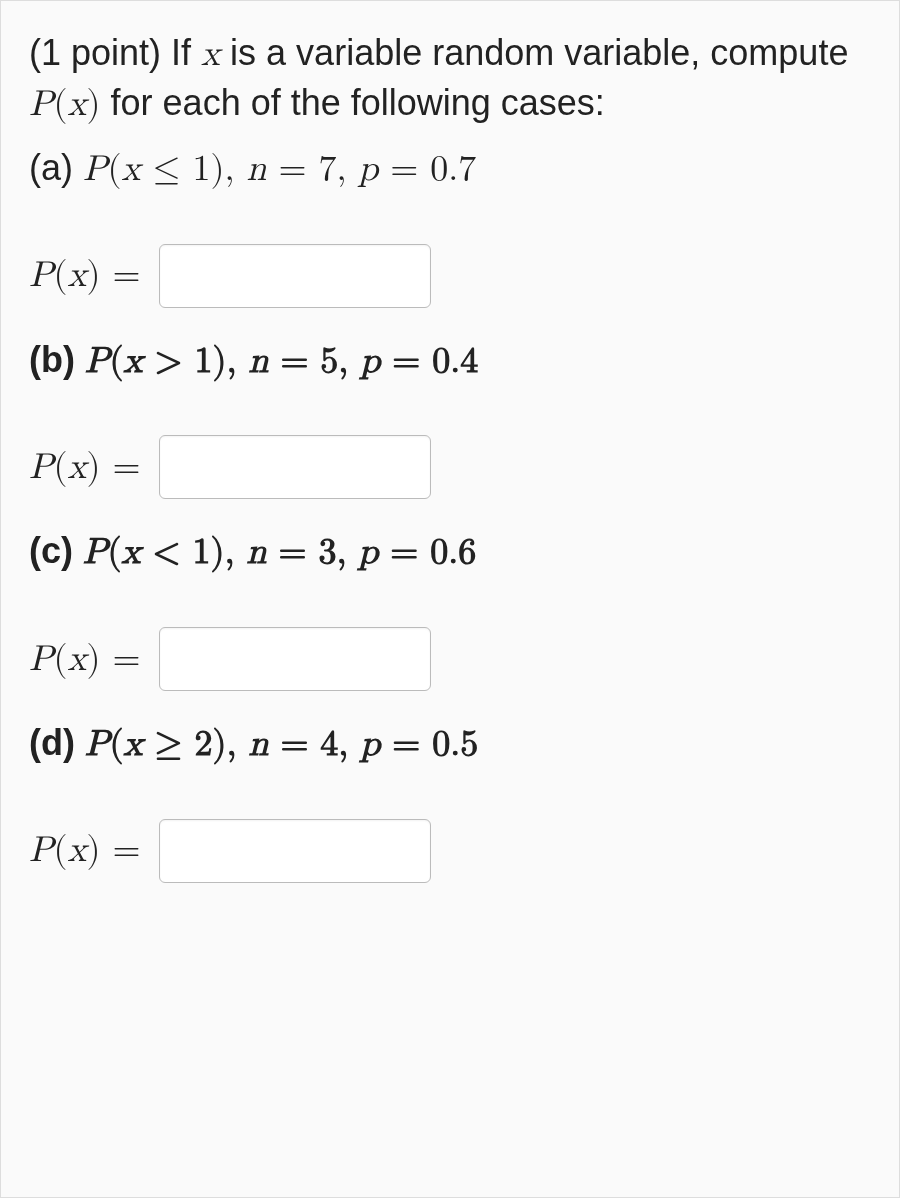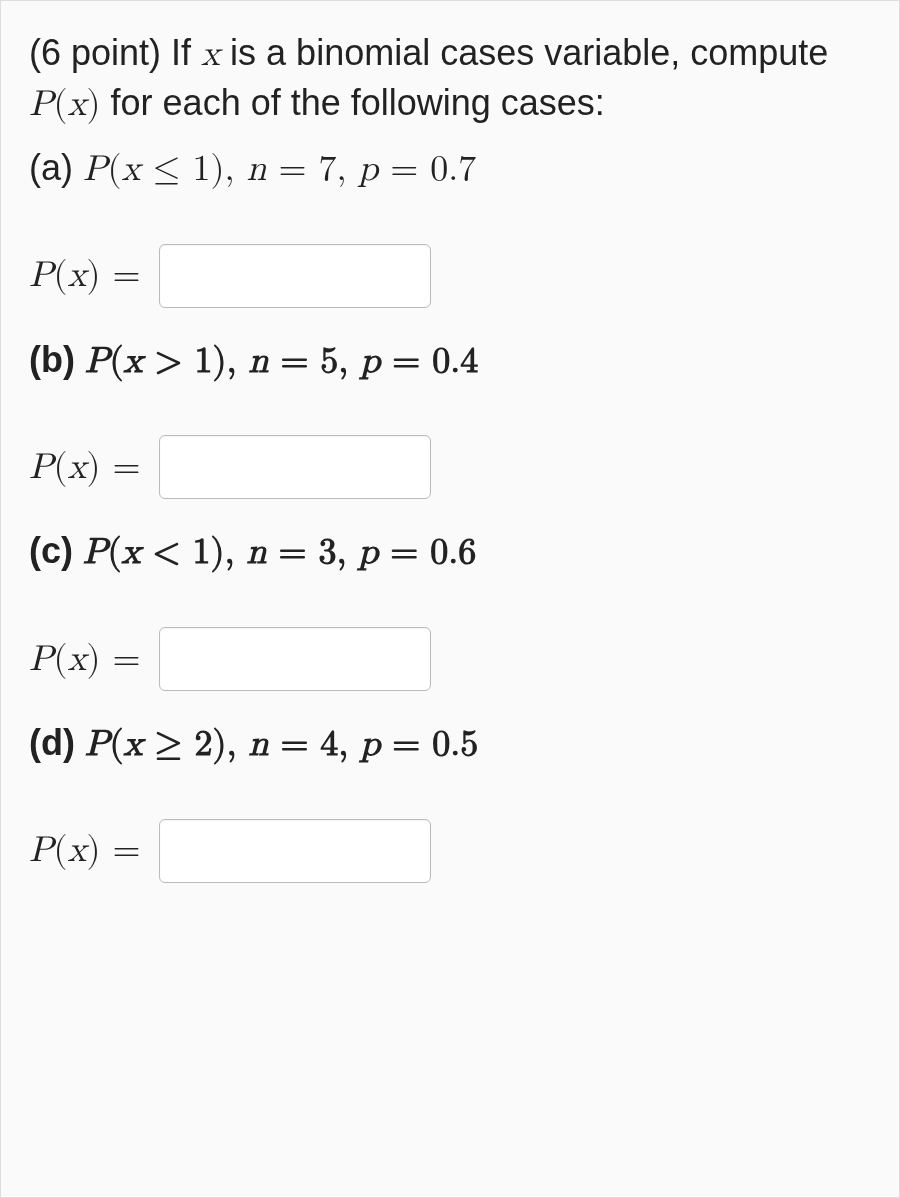--- a/index.html
+++ b/index.html
@@ -36,21 +36,21 @@
     padding:4px 10px;
     background:#fff;
     box-shadow:inset 0 1px 2px rgba(0,0,0,0.05);
   }
   .intro{margin-bottom:6px;}
 </style>
 </head>
 <body>
 
 <div class="intro">
-  <span>(6 point) If </span><span class="math mi">x</span><span> is a binomial cases variable, compute </span><span class="math"><span class="mi">P</span>(<span class="mi">x</span>)</span><span> for each of the following cases:</span>
+  <span>(1 point) If </span><span class="math mi">x</span><span> is a variable random variable, compute </span><span class="math"><span class="mi">P</span>(<span class="mi">x</span>)</span><span> for each of the following cases:</span>
 </div>
 
 <div class="row">
   <span>(a)  </span>
   <span class="math">
     <span class="mi">P</span>(<span class="mi">x</span> ≤ 1), <span class="mi">n</span> = 7, <span class="mi">p</span> = 0.7
   </span>
 </div>
 <div class="ans-row">
   <span class="math"><span class="mi">P</span>(<span class="mi">x</span>) =</span>

